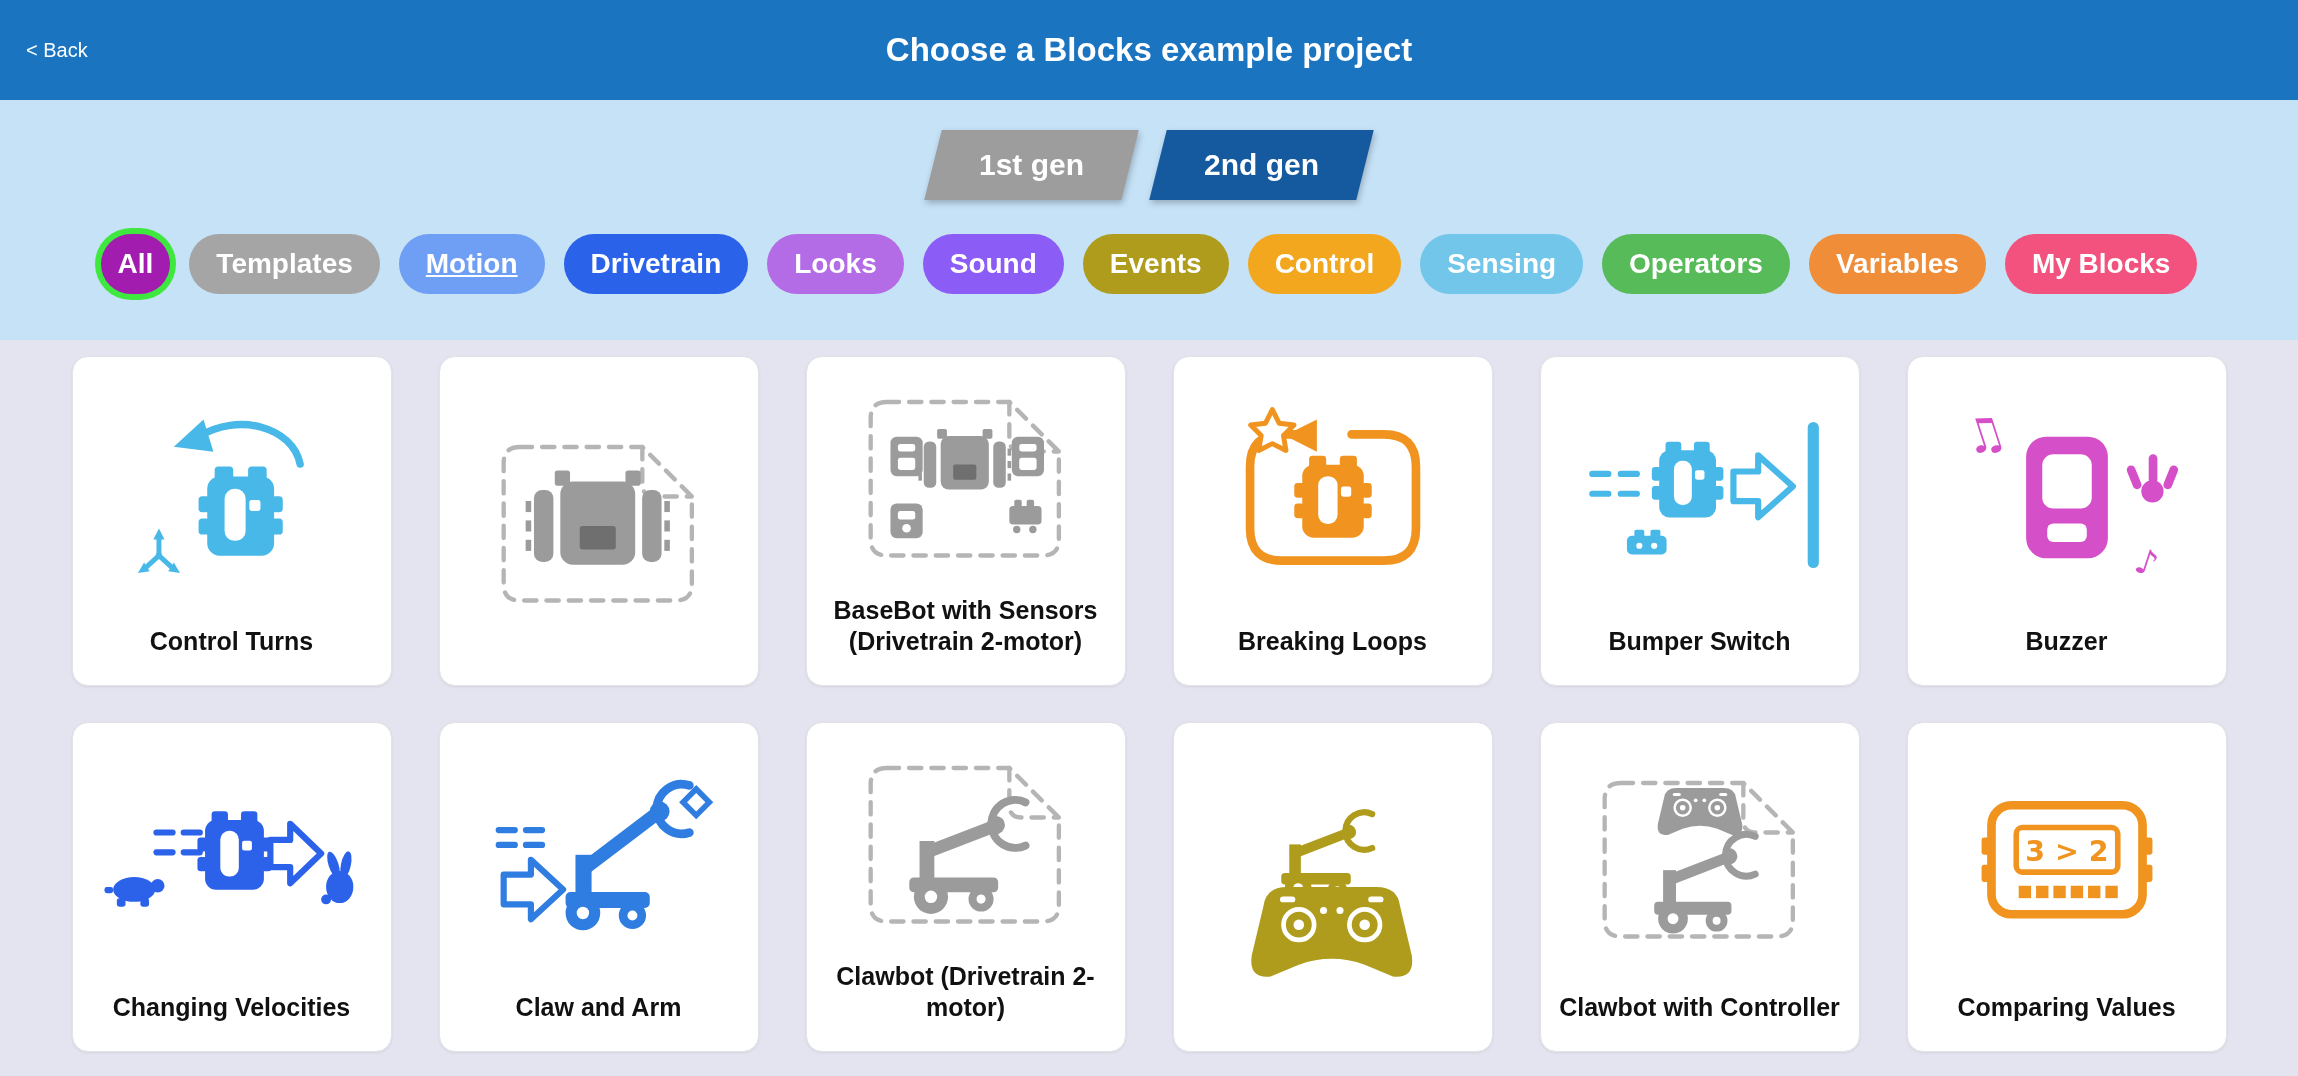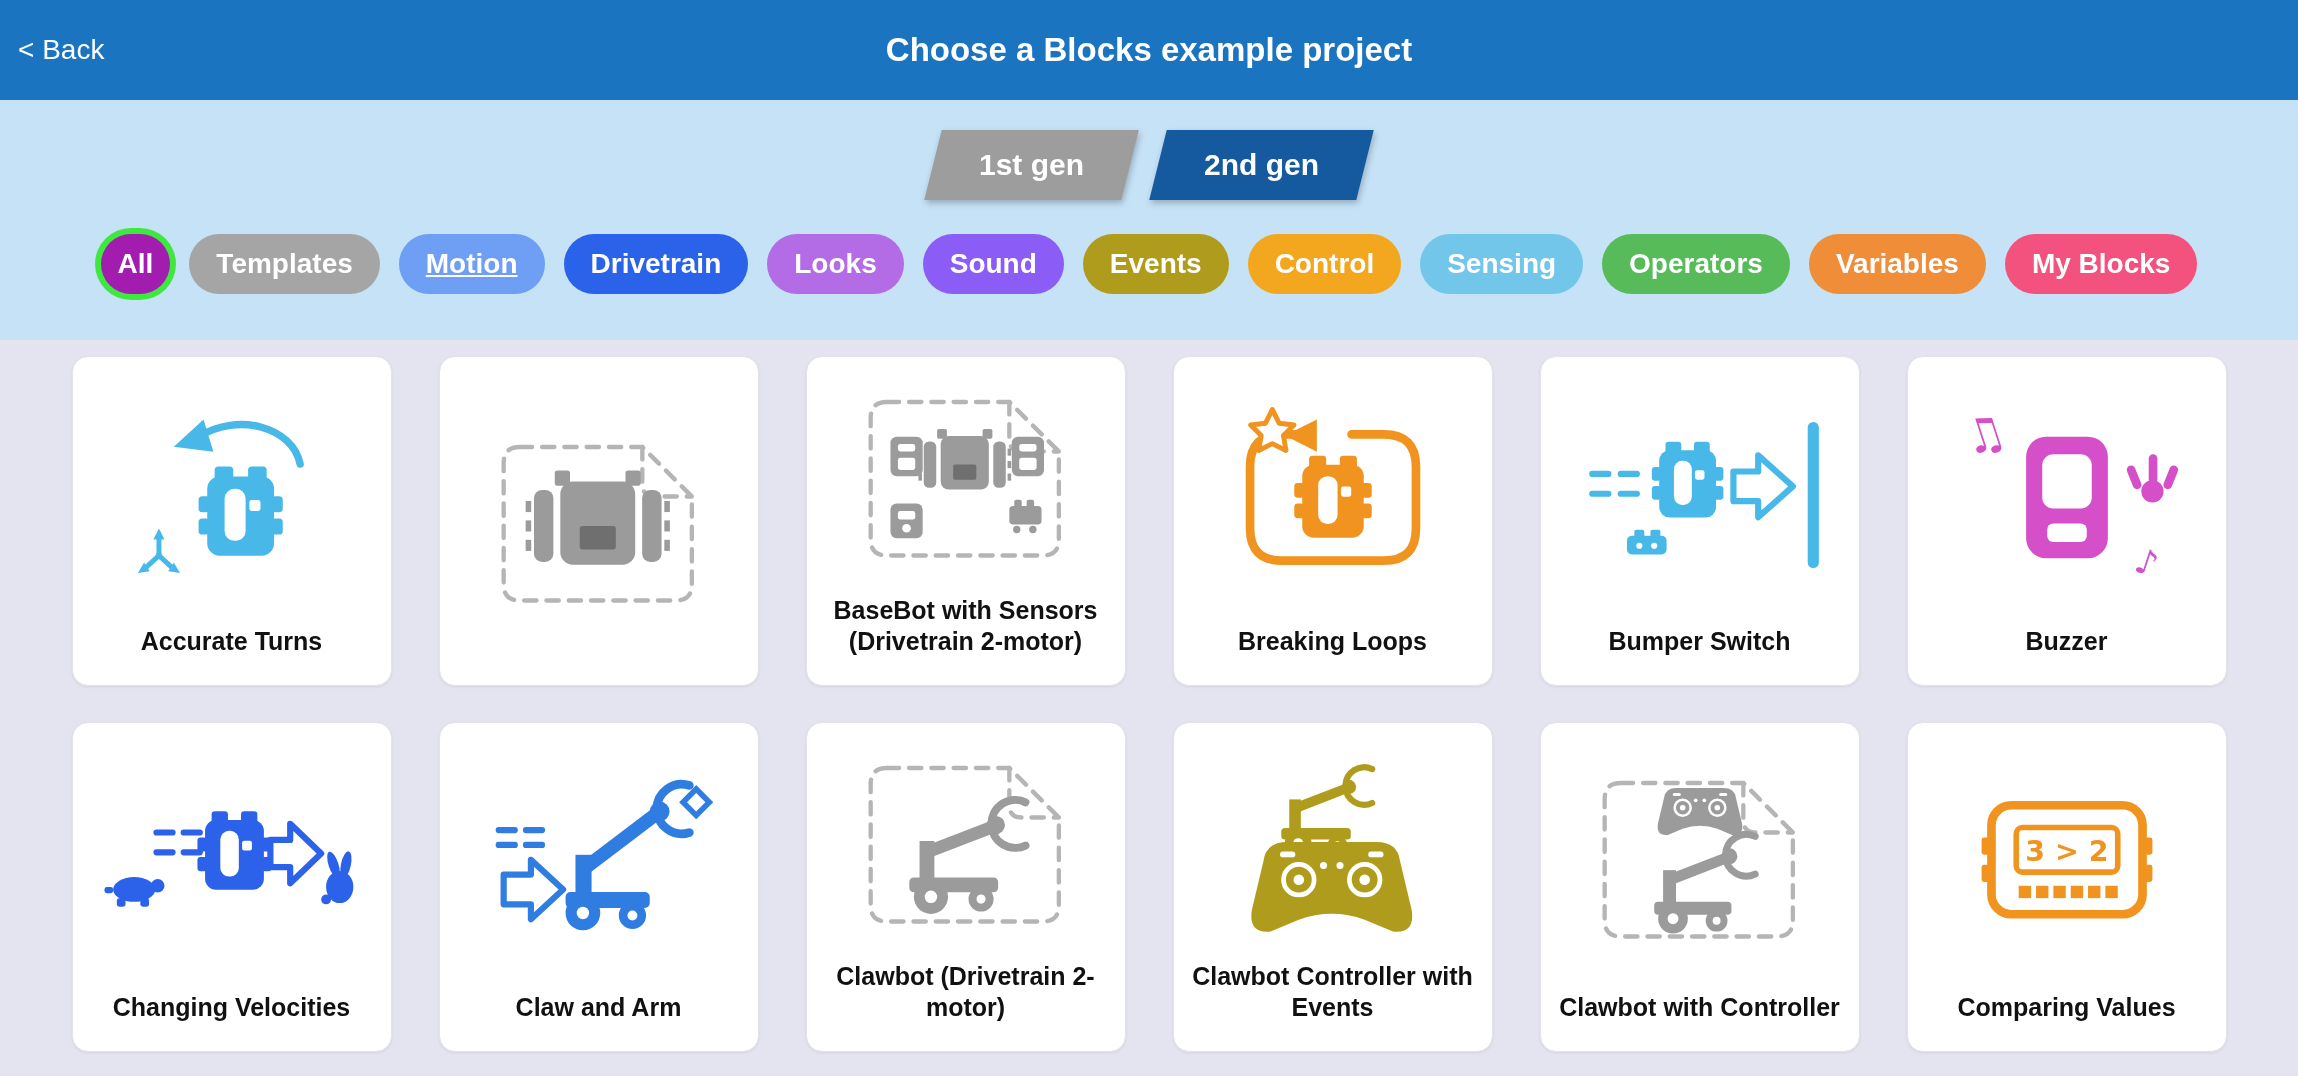--- a/index.html
+++ b/index.html
@@ -8,23 +8,23 @@
     font-family:"Liberation Sans", sans-serif;
     background: var(--grid-bg, #e4e4f0);
     overflow:hidden;
   }
   .header {
     height:100px;
     background: var(--header-bg, #1a74c0);
     display:flex; align-items:center; position:relative;
   }
   .back-button {
-    position:absolute; left:18px;
+    position:absolute; left:26px;
     background:none; border:none; color:#fff;
-    font-size:28px; font-family:inherit; cursor:pointer;
+    font-size:20px; font-family:inherit; cursor:pointer;
   }
   .page-title {
     flex:1; text-align:center; color:#fff;
     font-size:33px; font-weight:700;
   }
   .band {
     height:240px;
     background: var(--band-bg, #c6e2f7);
     display:flex; flex-direction:column; align-items:center;
   }
@@ -131,21 +131,21 @@
       </g>
       <g fill="#47b8e8">
         <polygon points="0,-22 -4.5,-13 4.5,-13"></polygon>
         <polygon points="-17,14 -7.5,12.5 -12,5.5"></polygon>
         <polygon points="17,14 7.5,12.5 12,5.5"></polygon>
         <circle r="2.6"></circle>
       </g>
     </g>
           </svg>
         </div>
-        <div class="card-title">Accurate Turns</div>
+        <div class="card-title">Control Turns</div>
       </div>
       <div class="card">
         <div class="card-icon">
           <svg width="260" height="186" viewBox="0 0 210 150" xmlns="http://www.w3.org/2000/svg">
             <g fill="none" stroke="#b5b5b5" stroke-width="3.5" stroke-dasharray="10 8" stroke-linecap="round">
 <path d="M41,12 H140 L180,52 V123 Q180,136 167,136 H41 Q28,136 28,123 V25 Q28,12 41,12 Z"></path>
 <path d="M140,12 V42 Q140,52 150,52 H180"></path>
 </g>
             <g transform="translate(104,78) scale(1.12)">
 <g fill="#9b9b9b">
@@ -396,21 +396,20 @@
 <circle cx="-28" cy="-4" r="4.5"></circle>
                 <circle cx="28" cy="-4" r="4.5"></circle>
 <circle cx="-7" cy="-16" r="3"></circle>
                 <circle cx="7" cy="-16" r="3"></circle>
 <rect x="-44" y="-28" width="13" height="5" rx="2.5"></rect>
                 <rect x="31" y="-28" width="13" height="5" rx="2.5"></rect>
 </g>
 </g>
           </svg>
         </div>
-        <div class="card-title">Clawbot Controller with Events</div>
       </div>
       <div class="card">
         <div class="card-icon">
           <svg width="260" height="186" viewBox="0 0 210 150" xmlns="http://www.w3.org/2000/svg">
             <g fill="none" stroke="#b5b5b5" stroke-width="3.5" stroke-dasharray="10 8" stroke-linecap="round">
 <path d="M41,12 H140 L180,52 V123 Q180,136 167,136 H41 Q28,136 28,123 V25 Q28,12 41,12 Z"></path>
 <path d="M140,12 V42 Q140,52 150,52 H180"></path>
 </g>
     <g transform="translate(105,34) scale(0.5)">
 <path fill="#9b9b9b" d="M-58,-20 Q-56,-36 -38,-36 L38,-36 Q56,-36 58,-20 L68,22 Q71,42 52,40 L28,30 Q0,20 -28,30 L-52,40 Q-71,42 -68,22 Z"></path>

